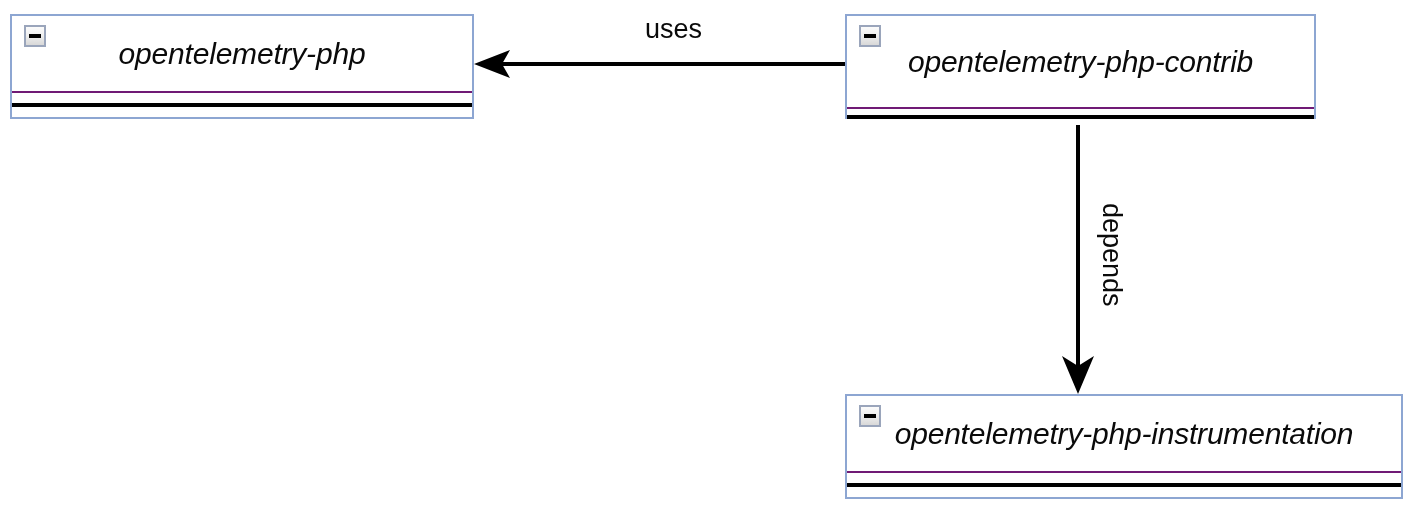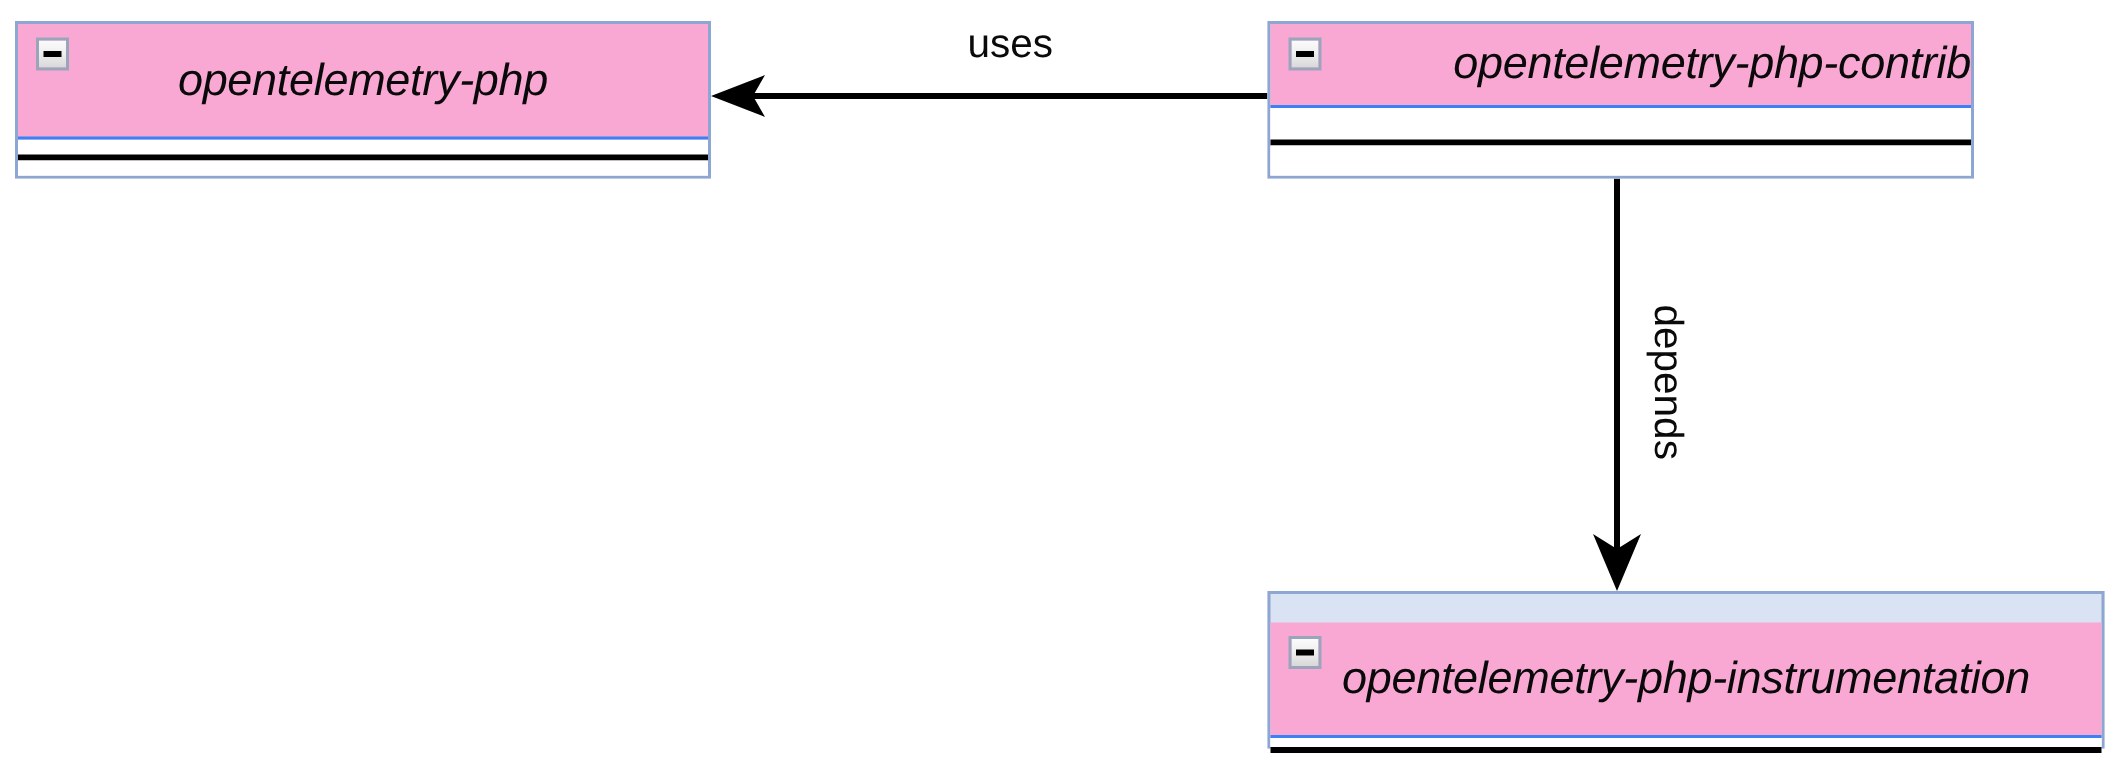--- a/index.html
+++ b/index.html
@@ -33,22 +33,22 @@
     flex-direction: column;
   }
 
   .uml-node-header {
     position: relative;
     flex: 0 0 auto;
     display: flex;
     align-items: center;
     justify-content: center;
     box-sizing: border-box;
-    border-bottom: 2px solid #3b82f6;
-    background: #f9a8d4;
+    border-bottom: 2px solid #701a75;
+    background: #ffffff;
     overflow: visible;
   }
 
   .uml-node-title {
     font-style: italic;
     font-size: 30px;
     line-height: 1;
     color: #0a0a0a;
     white-space: nowrap;
     letter-spacing: -0.2px;
@@ -148,35 +148,35 @@
       <span class="uml-node-title">opentelemetry-php</span>
     </div>
     <div class="uml-node-body">
       <div class="uml-compartment-pad"></div>
       <div class="uml-compartment-rule"></div>
       <div class="uml-compartment-pad"></div>
     </div>
   </div>
 
   <div class="uml-node" style="left:845px; top:14px; width:471px; height:105px;">
-    <div class="uml-node-header" style="height:56px;justify-content:flex-end;">
+    <div class="uml-node-header" style="height:93px;">
       <span class="collapse-widget">
         <span class="minus-bar"></span>
       </span>
       <span class="uml-node-title">opentelemetry-php-contrib</span>
     </div>
     <div class="uml-node-body">
       <div class="uml-compartment-pad"></div>
       <div class="uml-compartment-rule"></div>
       <div class="uml-compartment-pad"></div>
     </div>
   </div>
 
   <div class="uml-node" style="left:845px; top:394px; width:558px; height:105px;">
-    <div class="uml-node-header" style="height:77px;margin-top:19px;">
+    <div class="uml-node-header" style="height:77px;">
       <span class="collapse-widget">
         <span class="minus-bar"></span>
       </span>
       <span class="uml-node-title">opentelemetry-php-instrumentation</span>
     </div>
     <div class="uml-node-body">
       <div class="uml-compartment-pad"></div>
       <div class="uml-compartment-rule"></div>
       <div class="uml-compartment-pad"></div>
     </div>

